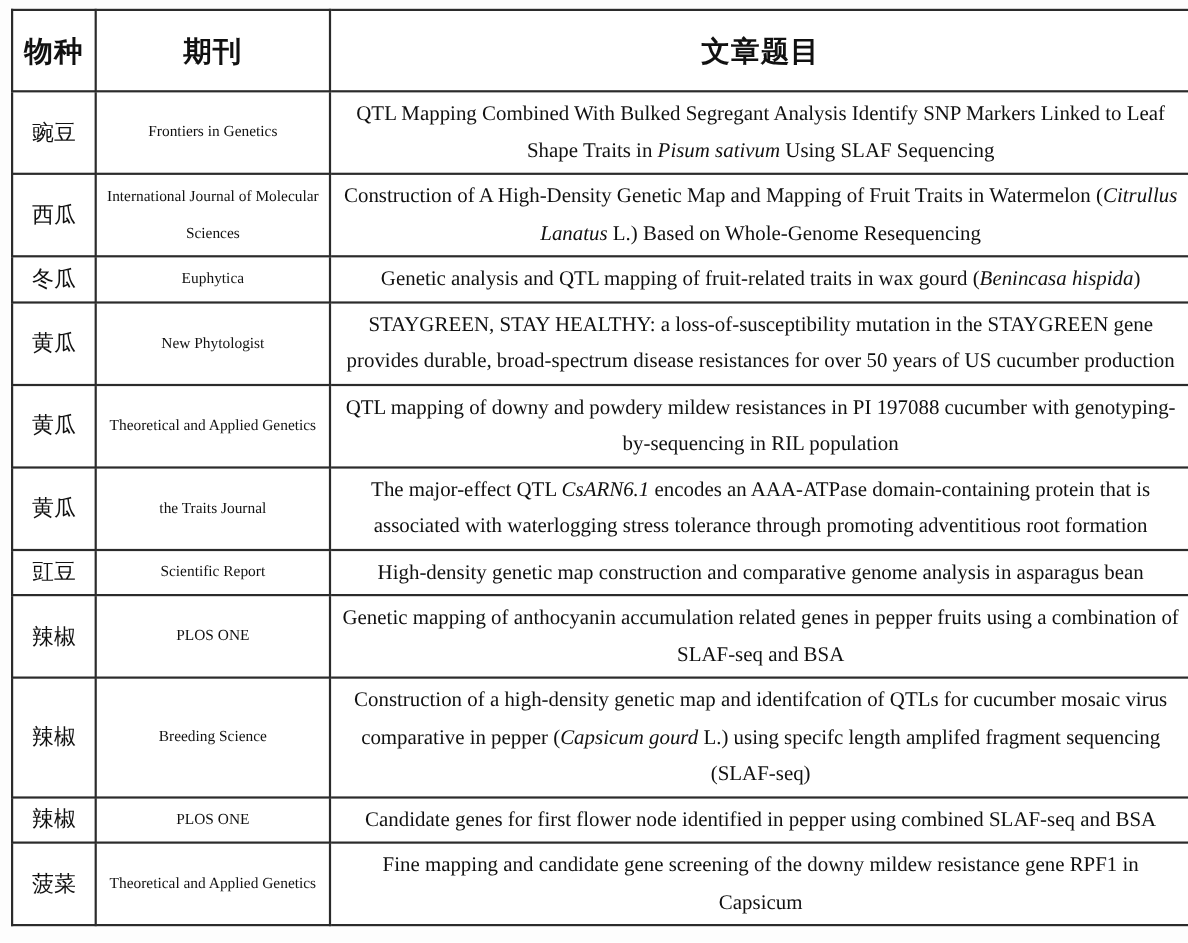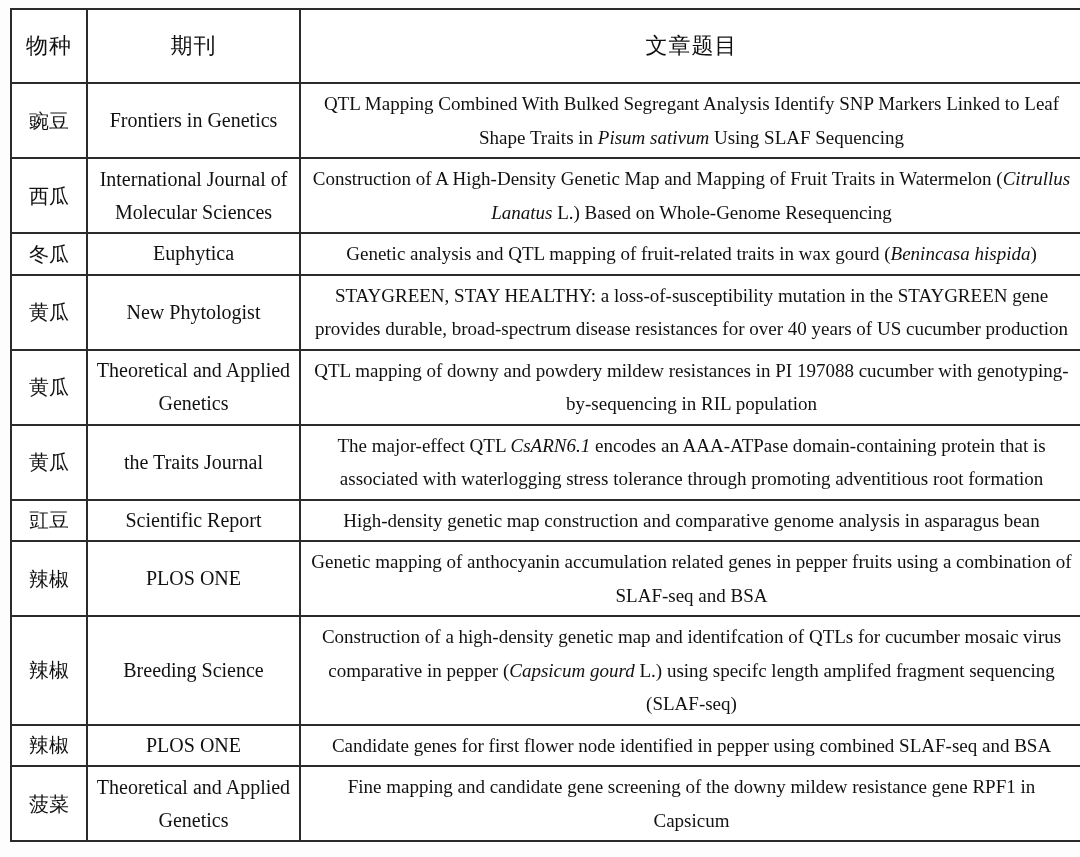--- a/index.html
+++ b/index.html
@@ -25,34 +25,34 @@
   }
   table.pub-table th,
   table.pub-table td {
     border: 2px solid #2b2b2b;
     vertical-align: middle;
     text-align: center;
     box-sizing: border-box;
   }
   table.pub-table th {
     height: 74px;
-    font-size: 22px;
-    font-weight: normal;
+    font-size: 26px;
+    font-weight: bold;
     letter-spacing: 1px;
   }
   col.c-species { width: 76px; }
   col.c-journal { width: 213px; }
   col.c-title   { width: 783px; }
   td.species-cell {
     font-size: 20px;
     padding: 0 6px;
     line-height: 30px;
   }
   td.journal-cell {
-    font-size: 20px;
+    font-size: 14px;
     padding: 3px 0;
     line-height: 33px;
   }
   td.title-cell {
     font-size: 19px;
     padding: 3px 9px;
     line-height: 33.5px;
   }
   td.title-cell i {
     font-style: italic;
@@ -89,21 +89,21 @@
           <td class="title-cell"><span>Construction of A High-Density Genetic Map and Mapping of Fruit Traits in Watermelon (</span><i>Citrullus Lanatus</i><span> L.) Based on Whole-Genome Resequencing</span></td>
         </tr>
         <tr>
           <td class="species-cell">冬瓜</td>
           <td class="journal-cell">Euphytica</td>
           <td class="title-cell"><span>Genetic analysis and QTL mapping of fruit-related traits in wax gourd (</span><i>Benincasa hispida</i><span>)</span></td>
         </tr>
         <tr>
           <td class="species-cell">黄瓜</td>
           <td class="journal-cell">New Phytologist</td>
-          <td class="title-cell"><span>STAYGREEN, STAY HEALTHY: a loss-of-susceptibility mutation in the STAYGREEN gene provides durable, broad-spectrum disease resistances for over 40 years of US cucumber production</span></td>
+          <td class="title-cell"><span>STAYGREEN, STAY HEALTHY: a loss-of-susceptibility mutation in the STAYGREEN gene provides durable, broad-spectrum disease resistances for over 50 years of US cucumber production</span></td>
         </tr>
         <tr>
           <td class="species-cell">黄瓜</td>
           <td class="journal-cell">Theoretical and Applied Genetics</td>
           <td class="title-cell"><span>QTL mapping of downy and powdery mildew resistances in PI 197088 cucumber with genotyping-by-sequencing in RIL population</span></td>
         </tr>
         <tr>
           <td class="species-cell">黄瓜</td>
           <td class="journal-cell">the Traits Journal</td>
           <td class="title-cell"><span>The major-effect QTL </span><i>CsARN6.1</i><span> encodes an AAA-ATPase domain-containing protein that is associated with waterlogging stress tolerance through promoting adventitious root formation</span></td>

